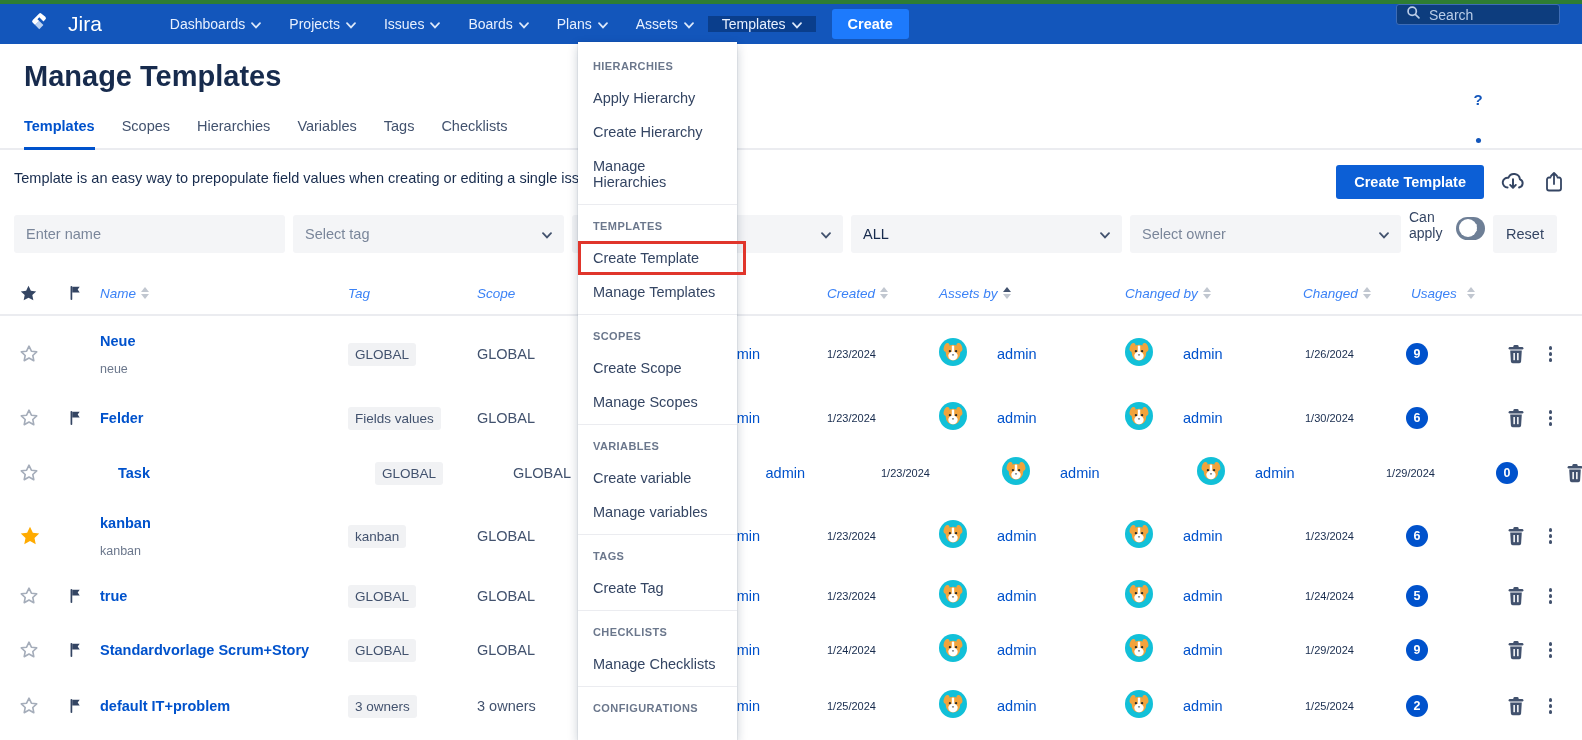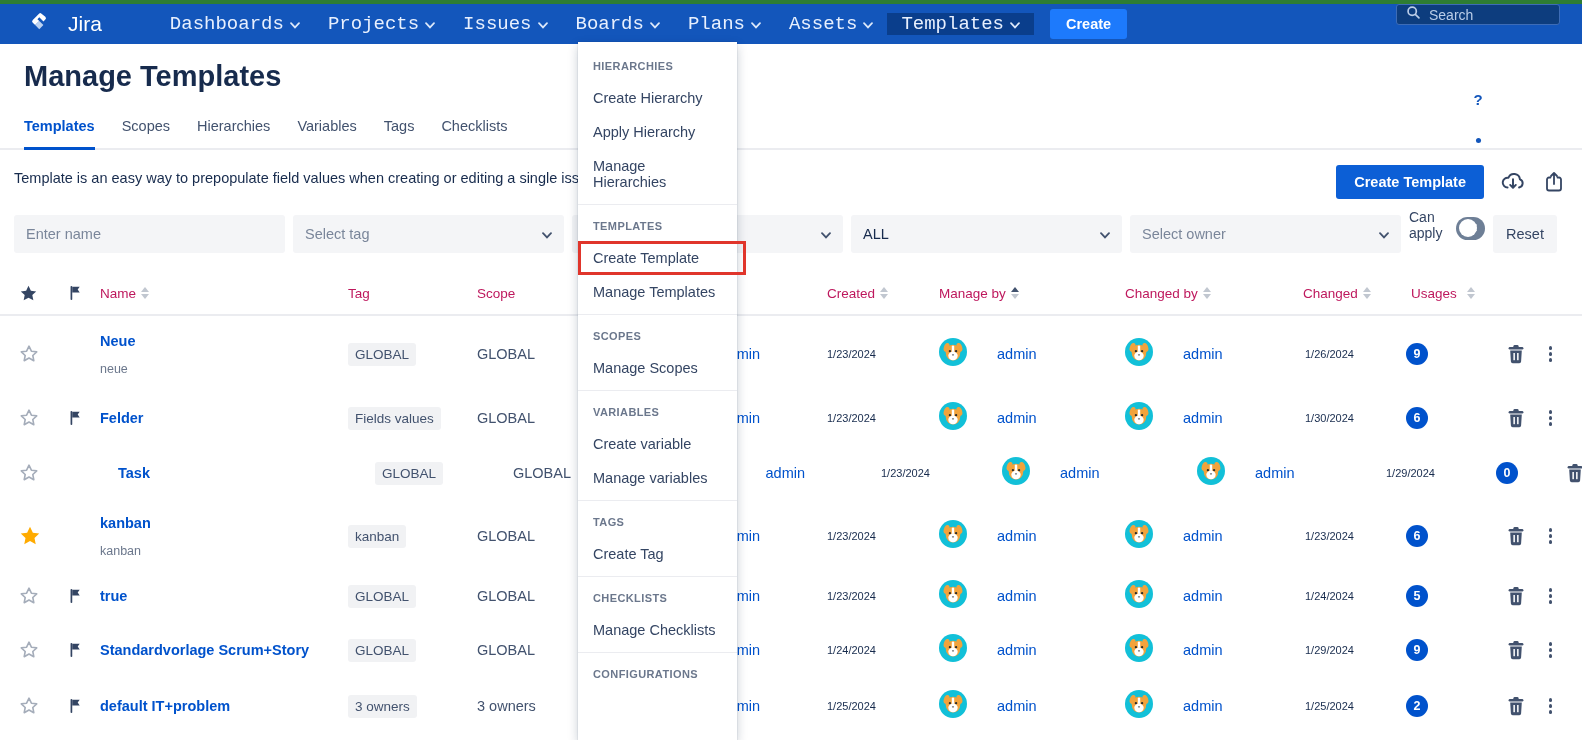--- a/index.html
+++ b/index.html
@@ -6,21 +6,21 @@
   html,body { width:1582px; height:740px; overflow:hidden; background:#fff;
     font-family:"Liberation Sans", sans-serif; color:#172B4D; }
   a { text-decoration:none; cursor:pointer; }
   .page { position:relative; width:1582px; height:740px; }
 
   
   .topstrip { height:4px; background:var(--top-strip,#2E7D33); }
   .navbar { height:40px; background:var(--navbar-bg,#1356BB); display:flex; align-items:stretch; color:#fff; }
   .nav-left { display:flex; align-items:center; padding-left:28px; gap:6px; }
   .logo { display:flex; align-items:center; gap:18px; font-size:21px; color:#fff; margin-right:48px; }
-  .nav-item { display:flex; align-items:center; gap:6px; padding:0 14px; font-size:19px; color:#E8F0FE; cursor:pointer;font-family:Liberation Mono, monospace; }
+  .nav-item { display:flex; align-items:center; gap:6px; padding:0 14px; font-size:14px; color:#E8F0FE; cursor:pointer; }
   .nav-item.active { background:var(--navbar-active-bg,#0A3E8C); }
   .chev { width:10px; height:7px; }
   .create-btn { align-self:center; margin-left:10px; background:var(--create-btn,#1D7AFC); color:#fff;
     font-size:14.5px; font-weight:bold; border:none; border-radius:3px; padding:7px 16px; cursor:pointer; }
   .nav-right { margin-left:auto; display:flex; align-items:center; gap:22px; padding-right:22px;flex-direction:column; }
   .nav-search { display:flex; align-items:center; gap:8px; width:164px; height:26px;
     background:#0D3D7E; border:1px solid #3D6CB6; border-radius:3px; padding:0 9px; }
   .nav-search input { background:transparent; border:none; outline:none; color:#CFDCF0; font-size:14px; width:120px;
     font-family:"Liberation Sans", sans-serif; }
   .nav-search input::placeholder { color:#BACDE8; }
@@ -60,21 +60,21 @@
   .toggle .off-x { position:absolute; right:7px; top:4px; color:#fff; font-size:12px; font-weight:bold; }
   .reset-btn { width:64px; height:38px; background:#F4F5F7; border:none; border-radius:3px;
     font-size:14.5px; color:#344563; cursor:pointer; font-family:"Liberation Sans", sans-serif; }
 
   
   .table { position:absolute; top:272px; left:0; right:0; }
   .thead, .trow { display:grid;
     grid-template-columns:46px 40px 248px 129px 183px 157px 108px 188px 190px 100px 64px 1fr;
     align-items:center; padding-left:14px; }
   .thead { height:44px; border-bottom:2px solid #EBECF0; }
-  .th { font-size:13.5px; color:#be185d; display:flex; align-items:center; gap:5px; }
+  .th { font-size:13.5px; color:#3b82f6; display:flex; align-items:center; gap:5px;font-style:italic; }
   .sorter { display:inline-flex; flex-direction:column; gap:2px; }
   .sorter .up { width:0; height:0; border-left:4px solid transparent; border-right:4px solid transparent; border-bottom:5px solid #C1C7D0; }
   .sorter .dn { width:0; height:0; border-left:4px solid transparent; border-right:4px solid transparent; border-top:5px solid #C1C7D0; }
   .sorter.asc .up { border-bottom-color:#42526E; }
   .trow { }
   .c { display:flex; align-items:center; }
   .c-star { padding-left:5px; cursor:pointer; }
   .c-flag { padding-left:7px; }
   .c-name { flex-direction:column; align-items:flex-start; justify-content:center; gap:13px; }
   .namelink { color:var(--link,#0052CC); font-size:14.5px; font-weight:bold; }
@@ -306,21 +306,21 @@
         </div>
       <div class="th"></div>
       <div class="th" style="padding-left:10px">
           <span>Created</span>
           <span class="sorter">
             <i class="up"></i>
             <i class="dn"></i>
           </span>
         </div>
       <div class="th" style="padding-left:14px">
-          <span>Manage by</span>
+          <span>Assets by</span>
           <span class="sorter asc">
             <i class="up"></i>
             <i class="dn"></i>
           </span>
         </div>
       <div class="th" style="padding-left:12px">
           <span>Changed by</span>
           <span class="sorter">
             <i class="up"></i>
             <i class="dn"></i>
@@ -833,29 +833,30 @@
               <i></i>
               <i></i>
             </span>
           </div>
         </div>
       </div>
   </div>
 
   <div class="menu" id="menu">
       <div class="m-head">HIERARCHIES</div>
+      <div class="m-item">Apply Hierarchy</div>
       <div class="m-item">Create Hierarchy</div>
-      <div class="m-item">Apply Hierarchy</div>
       <div class="m-item">Manage Hierarchies</div>
       <div class="m-sep"></div>
       <div class="m-head">TEMPLATES</div>
       <div class="m-item hl">Create Template</div>
       <div class="m-item">Manage Templates</div>
       <div class="m-sep"></div>
       <div class="m-head">SCOPES</div>
+      <div class="m-item">Create Scope</div>
       <div class="m-item">Manage Scopes</div>
       <div class="m-sep"></div>
       <div class="m-head">VARIABLES</div>
       <div class="m-item">Create variable</div>
       <div class="m-item">Manage variables</div>
       <div class="m-sep"></div>
       <div class="m-head">TAGS</div>
       <div class="m-item">Create Tag</div>
       <div class="m-sep"></div>
       <div class="m-head">CHECKLISTS</div>

